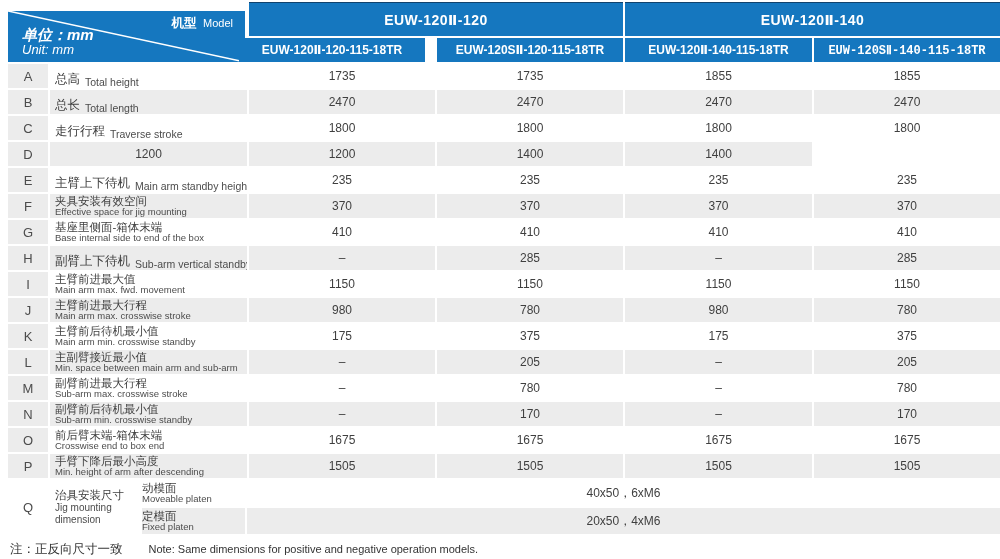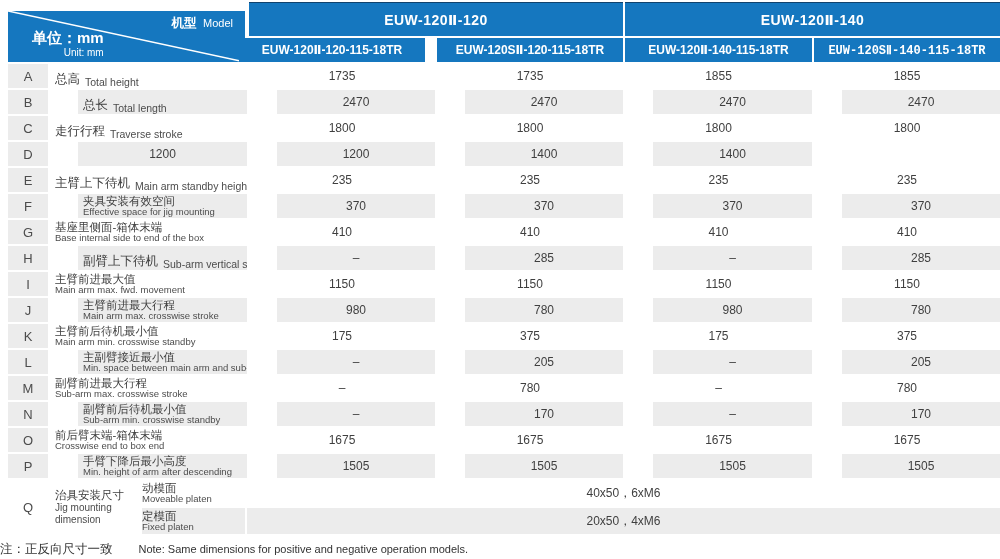--- a/index.html
+++ b/index.html
@@ -14,23 +14,23 @@
   
   .header { position: relative; height: 62px; margin-bottom: 2px; }
   .corner-cell {
     position: absolute; left: 8px; top: 11px; width: 237px; height: 51px;
     background: var(--blue); color: #fff;
   }
   .corner-cell svg { position: absolute; left: 0; top: 0; }
   .corner-model { position: absolute; top: 4px; right: 12px; font-size: 12.5px; }
   .corner-model .cn { font-weight: bold; }
   .corner-model .en { font-size: 11px; margin-left: 3px; }
-  .corner-unit { position: absolute; left: 24px; bottom: 4px; line-height: 1.15; }
+  .corner-unit { position: absolute; left: 14px; bottom: 4px; line-height: 1.15; font-style: italic; }
   .corner-unit .cn { font-size: 15px; font-weight: bold; }
-  .corner-unit .en { font-size: 10px; text-align: right; }
+  .corner-unit .en { font-size: 13px; }
   .group-cell {
     position: absolute; top: 2px; height: 34px; background: var(--blue);
     border-top: 1px solid #10426d;
     color: #fff; font-weight: bold; font-size: 14px; letter-spacing: .5px;
     display: flex; align-items: center; justify-content: center;
   }
   .sub-cell {
     position: absolute; top: 38px; height: 24px; background: var(--blue);
     color: #fff; font-weight: bold; font-size: 12px;
     display: flex; align-items: center; justify-content: center; white-space: nowrap;
@@ -49,42 +49,42 @@
   .label-cell { display: flex; align-items: flex-end; padding-left: 5px; overflow: hidden; }
   .label-cell .cn { font-size: 12.5px; white-space: nowrap; }
   .label-cell .en { font-size: 10.5px; color: #4c4c4c; margin-left: 5px; white-space: nowrap; }
   .label-cell.two { flex-direction: column; align-items: flex-start; justify-content: center; line-height: 1.05; }
   .label-cell.two .cn { font-size: 11.5px; }
   .label-cell.two .en { font-size: 9.5px; margin-left: 0; }
   .value-cell {
     display: flex; align-items: center; justify-content: center;
     font-size: 12px; color: #3f3f3f;
   }
-  .row.even .label-cell, .row.even .value-cell { background: var(--gray); margin-left: 28px; }
+  .row.even .label-cell, .row.even .value-cell { background: var(--gray); }
   .row.odd  .label-cell, .row.odd  .value-cell { background: #fff; }
 
   
   .q-block {
     display: grid;
     grid-template-columns: 40px 90px 103px 753px;
     grid-template-rows: 26px 26px;
     column-gap: 2px; row-gap: 2px; padding-left: 8px;
   }
   .q-letter { grid-row: 1 / 3; display: flex; align-items: center; justify-content: center; font-size: 13px; color: #4c4c4c; }
   .q-main-label { grid-row: 1 / 3; display: flex; flex-direction: column; justify-content: center; padding-left: 5px; line-height: 1.15; }
   .q-main-label .cn { font-size: 11.5px; }
   .q-main-label .en { font-size: 10px; color: #4c4c4c; }
   .q-sub-label { display: flex; flex-direction: column; justify-content: center; line-height: 1.05; }
   .q-sub-label .cn { font-size: 11.5px; }
   .q-sub-label .en { font-size: 9.5px; color: #4c4c4c; }
   .q-value { display: flex; align-items: center; justify-content: center; font-size: 12px; }
   .q-row2 { background: var(--gray); }
 
   
-  .note { display: flex; align-items: baseline; margin-top: 7px; color: #333; }
+  .note { display: flex; align-items: baseline; padding-left: 10px; margin-top: 7px; color: #333; }
   .note .cn { font-size: 12.5px; }
   .note .en { font-size: 11px; margin-left: 26px; }
 </style>
 </head>
 <body>
 
 <div class="page">
 
   <div class="header">
     <div class="corner-cell">

